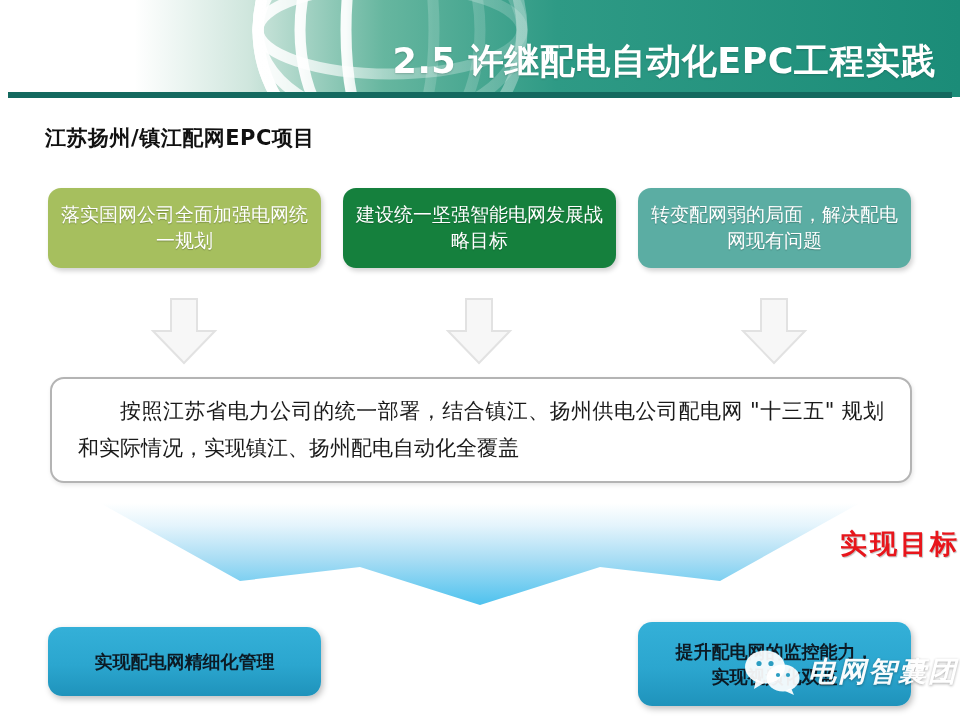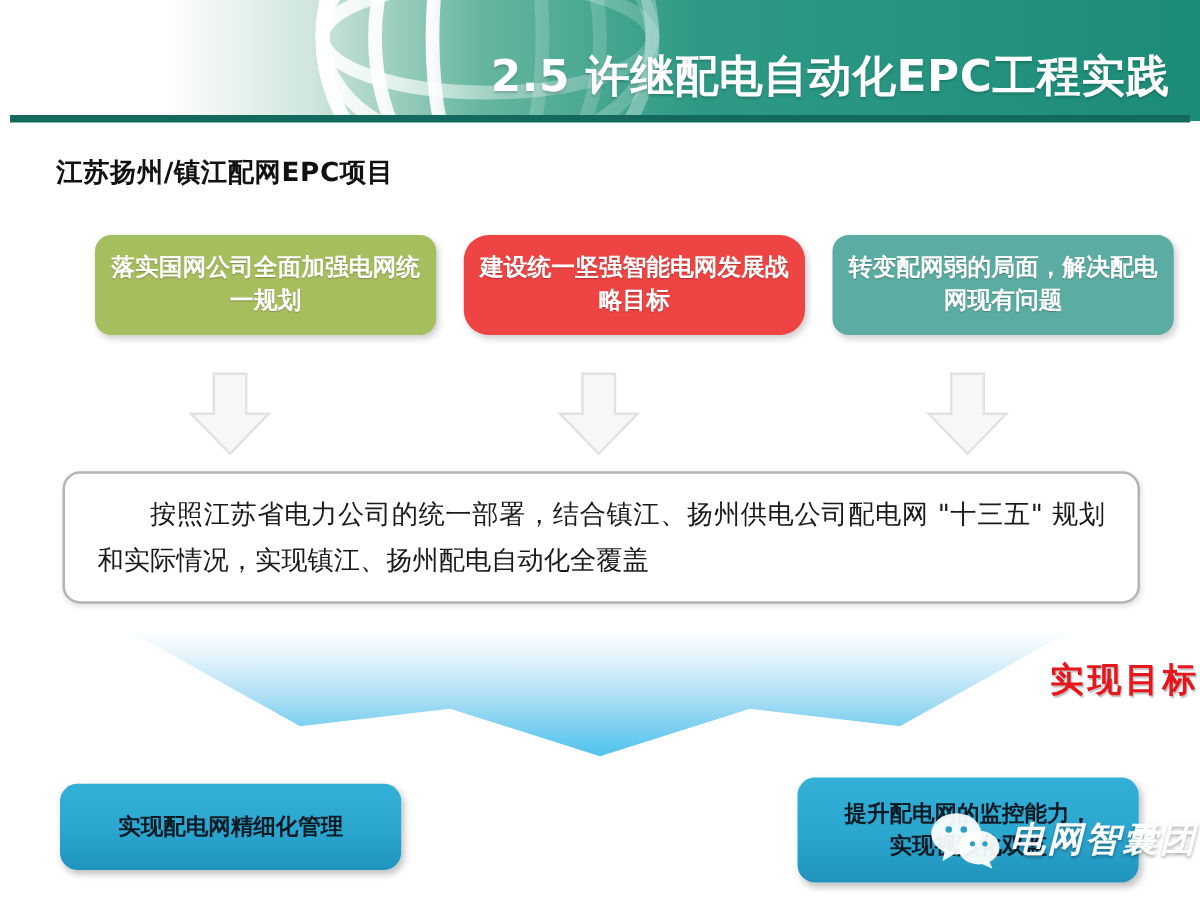--- a/index.html
+++ b/index.html
@@ -73,31 +73,30 @@
     top: 188px;
     width: 273px;
     height: 80px;
     border-radius: 13px;
     display: flex;
     align-items: center;
     justify-content: center;
     text-align: center;
     color: #ffffff;
     font-size: 19px;
-    font-weight: bold;
+    font-weight: normal;
     line-height: 1.35;
     padding: 16px 12px;
     box-sizing: border-box;
     box-shadow: 2px 3px 5px rgba(0,0,0,0.18);
     text-shadow: 0 1px 1px rgba(0,0,0,0.25);
-    margin-left: 28px;
   }
   .top-box .inner { width: 100%; }
   #top-box-1 { left: 48px;  background: #a6bf5e; }
-  #top-box-2 { left: 343px; background: #ef4444; border-radius: 20px; }
+  #top-box-2 { left: 343px; background: #15803d; }
   #top-box-3 { left: 638px; background: #5bada3; }
 
   
   .arrow {
     position: absolute;
     top: 297px;
     width: 68px;
     height: 68px;
   }
   #arrow-1 { left: 150px; }

